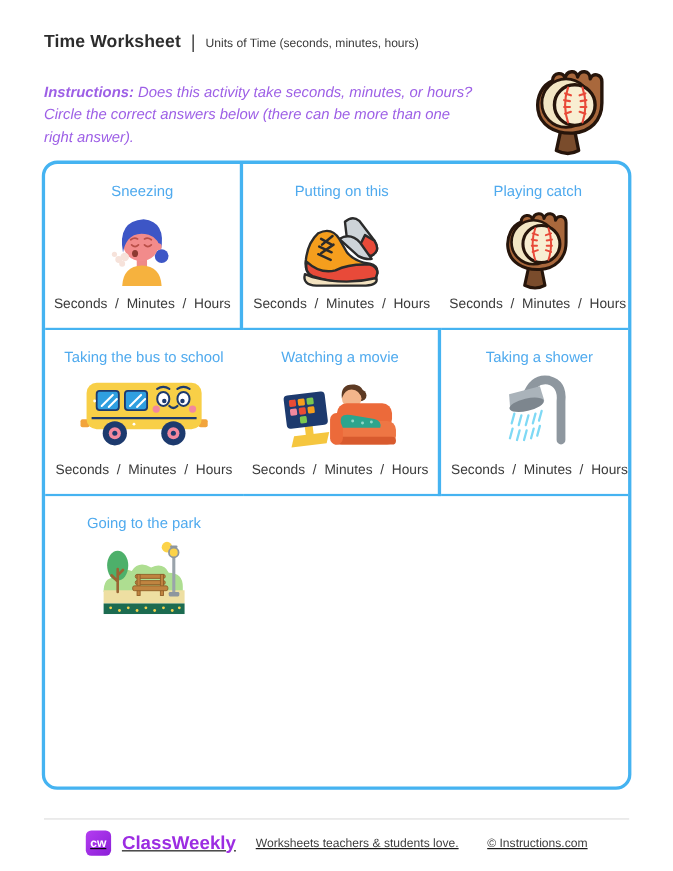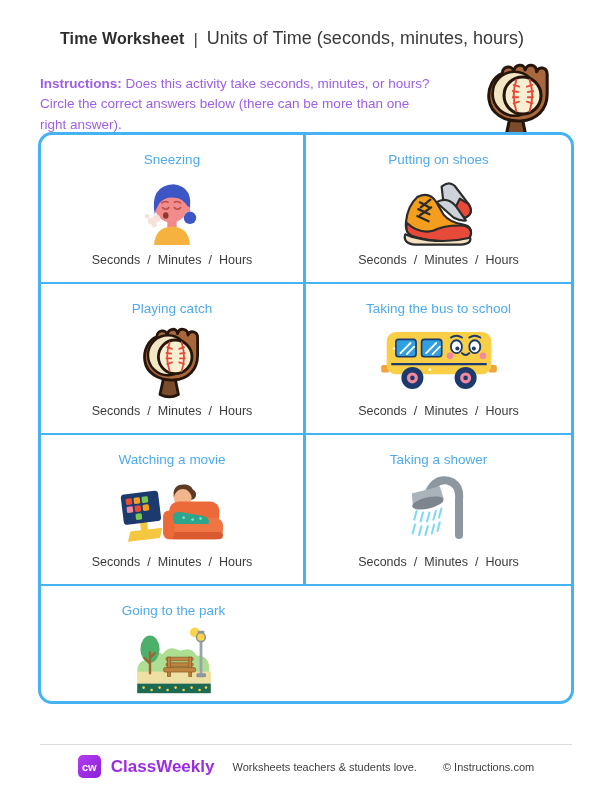--- a/index.html
+++ b/index.html
@@ -3,48 +3,48 @@
 <meta charset="utf-8">
 <style>
   * { margin:0; padding:0; box-sizing:border-box; }
   html,body { background:#fff; }
   body { width:612px; height:792px; font-family:"Liberation Sans","DejaVu Sans",sans-serif; position:relative; overflow:hidden; }
 
   .page { position:absolute; inset:0; background:#fff; }
 
   
   .title-row { position:absolute; top:28px; left:40px; display:flex; align-items:baseline; gap:9px; }
-  .title-main { font-size:16px; font-weight:700; color:#2d2d2d; letter-spacing:0.1px;margin-left:20px; }
+  .title-main { font-size:16px; font-weight:700; color:#2d2d2d; letter-spacing:0.1px; }
   .title-sep { font-size:17px; font-weight:300; color:#4a4a4a; position:relative; top:1px; }
-  .title-sub { font-size:18px; color:#3a3a3a; }
-
-  .instructions { position:absolute; top:74px; left:40px; width:398px; font-size:13.5px; line-height:1.5; color:#9d5fe6; }
+  .title-sub { font-size:11px; color:#3a3a3a; }
+
+  .instructions { position:absolute; top:74px; left:40px; width:398px; font-size:13.5px; line-height:1.5; color:#9d5fe6;font-style:italic; }
   .instructions b { font-weight:700; color:#9d5fe6; }
 
   .hero-icon { position:absolute; top:55px; right:38px; width:110px; height:88px; }
   .hero-icon svg { width:100%; height:100%; }
 
   
-  .grid { position:absolute; top:132px; left:38px; width:536px; height:572px;
+  .grid { position:absolute; top:146px; left:38px; width:536px; height:572px;
           border:3px solid #45b3f1; border-radius:14px; overflow:hidden;
-          display:grid; grid-template-columns:1fr 1fr; grid-template-rows:repeat(4,1fr); background:#fff; }
+          display:grid; grid-template-columns:1fr 1fr 1fr; grid-template-rows:repeat(4,1fr); background:#fff; }
   .cell { display:flex; flex-direction:column; align-items:center; justify-content:space-between;
           padding:17px 8px 15px 8px; }
   .cell.col-left { border-right:3px solid #45b3f1; }
   .cell.row-top { border-bottom:2px solid #45b3f1; }
   .cell-title { font-size:13.5px; color:#4faaee; }
   .cell-icon { flex:1; display:flex; align-items:center; justify-content:center; padding:4px 0; }
   .cell-icon svg { display:block; }
   .answers { display:flex; align-items:center; gap:7px; font-size:12.5px; color:#3b3b3b; }
   .answers .slash { color:#3b3b3b; }
   .answers .opt { cursor:pointer; }
 
   
   .footer-divider { position:absolute; left:40px; right:40px; top:744px; height:1px; background:#dcdcdc; }
-  .footer { position:absolute; top:755px; left:0; right:0; display:flex; align-items:center; justify-content:center; gap:10px; }
+  .footer { position:absolute; top:755px; left:0; right:0; display:flex; align-items:center; justify-content:center; gap:10px;text-decoration:underline; }
   .logo-badge { width:23px; height:23px; border-radius:5px; background:linear-gradient(135deg,#b43df0,#8b1fd8);
                 color:#fff; font-size:11px; font-weight:700; display:flex; align-items:center; justify-content:center; }
   .brand-name { font-size:17px; font-weight:700; color:#9c2ce2; margin-right:8px; }
   .tagline { font-size:11px; color:#3f3f3f; margin-right:16px; }
   .copyright { font-size:11px; color:#3f3f3f; }
 </style>
 </head>
 <body>
 
 <svg width="0" height="0" style="position:absolute">
@@ -110,21 +110,21 @@
       <div class="answers">
         <span class="opt">Seconds</span>
         <span class="slash">/</span>
         <span class="opt">Minutes</span>
         <span class="slash">/</span>
         <span class="opt">Hours</span>
       </div>
     </div>
 
     <div class="cell row-top">
-      <div class="cell-title">Putting on shoes</div>
+      <div class="cell-title">Putting on this</div>
       <div class="cell-icon">
         <svg width="96" height="78" viewBox="0 0 110 90">
           <g stroke="#2b2b2b" stroke-width="2.5" stroke-linejoin="round">
             <path d="M58 18 Q66 11 73 17 L89 38 Q96 49 85 54 L61 44 Z" fill="#cdd3d8"></path>
             <path d="M79 32 L89 38 Q96 49 85 54 L72 46 Z" fill="#e84a39"></path>
             <path d="M52 36 L72 54 Q80 58 86 57 L74 40 Q64 29 52 36 Z" fill="#cdd3d8"></path>
             <path d="M30 30 Q44 23 52 36 L60 50 Q68 60 84 62 Q93 64 92 72 L90 78 Q56 86 24 74 Q15 70 17 58 Q19 40 30 30 Z" fill="#f59e1d"></path>
             <path d="M18 60 Q15 71 24 75 Q56 86 90 78 L92 72 Q92 65 84 63 Q62 62 48 69 Q32 73 18 60 Z" fill="#e84a39"></path>
             <path d="M16 73 Q13 84 28 85 L80 85 Q93 84 91 77 Q58 85 24 76 Z" fill="#f4e3c1"></path>
           </g>

